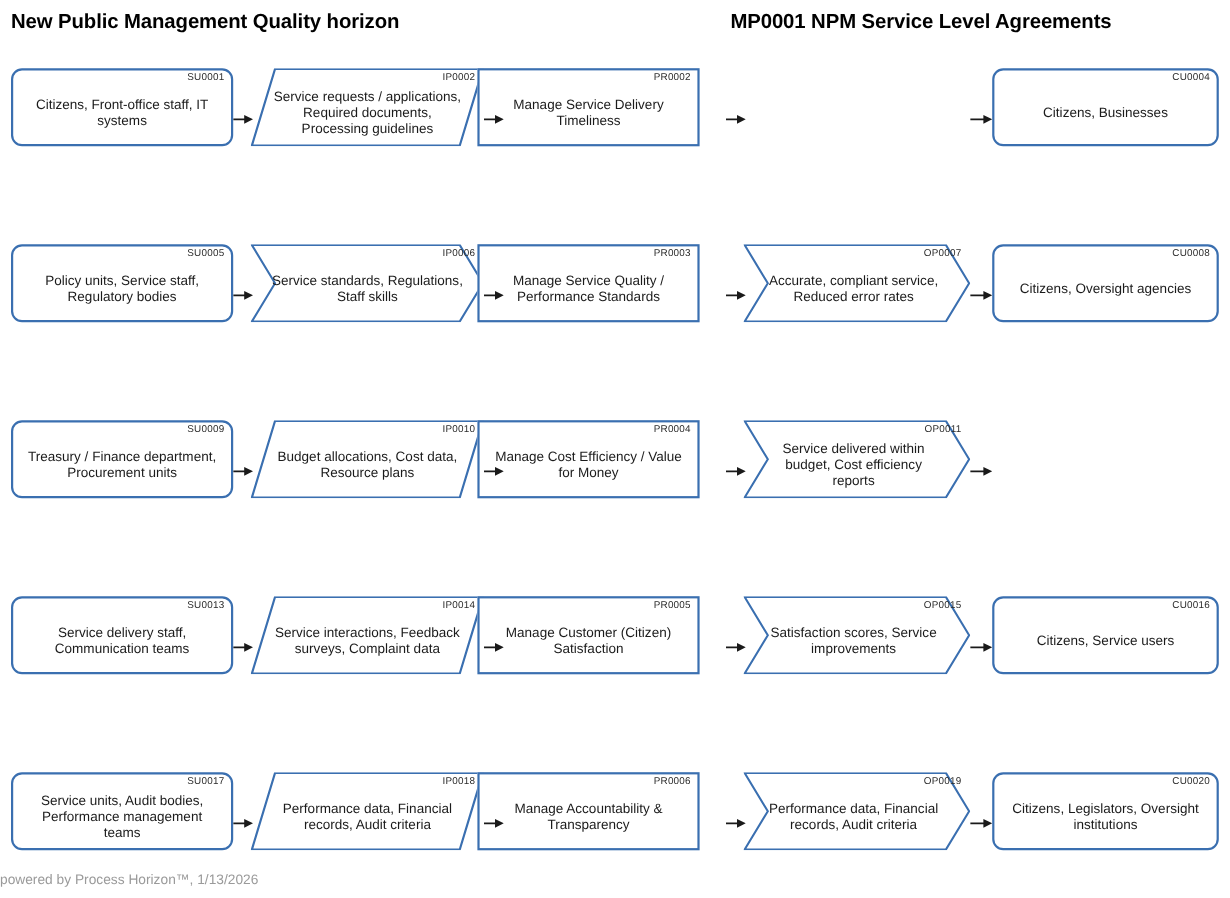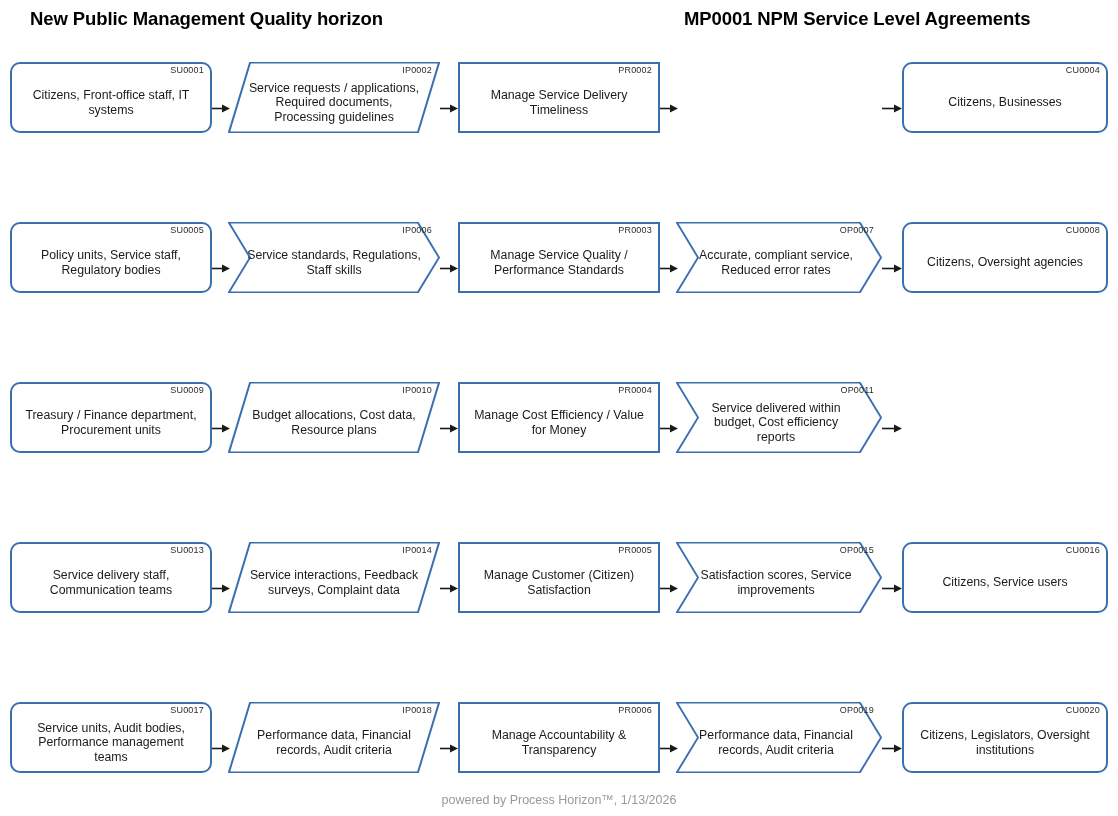--- a/index.html
+++ b/index.html
@@ -14,34 +14,33 @@
   .canvas{position:relative;width:1118px;height:816px;}
 
   
   .hdr{
     position:absolute;
     font-weight:bold;
     font-size:18.5px;
     color:#000;
     white-space:nowrap;
     letter-spacing:-0.1px;
-    margin-left:20px;
   }
   #hdr-left{left:10px;top:8px;}
   #hdr-right{left:664px;top:8px;}
 
   
   .row{position:absolute;left:0;width:1118px;height:90px;}
 
   .cell{position:absolute;top:0;height:71px;box-sizing:border-box;}
 
   
   .col-sup{left:10px;width:202px;}
   .col-in {left:228px;width:212px;}
-  .col-prc{left:458px;width:202px;}
+  .col-prc{left:434px;width:202px;}
   .col-out{left:676px;width:206px;}
   .col-cus{left:902px;width:206px;}
 
   
   .shape{
     position:absolute;inset:0;
     border:2px solid #3a6fb0;
     background:#ffffff;
     box-sizing:border-box;
   }
@@ -82,21 +81,21 @@
 
   
   .arrow{position:absolute;top:42px;height:9px;z-index:4;}
   .arrow svg{display:block;}
 
   
   #footer{
     position:absolute;
     left:0;width:1118px;
     top:793px;
-    text-align:center;
+    text-align:left;
     font-size:12.5px;
     color:#9a9a9a;
   }
 </style>
 </head>
 <body>
 
 <div class="canvas">
 
   <div class="hdr" id="hdr-left">New Public Management Quality horizon</div>

